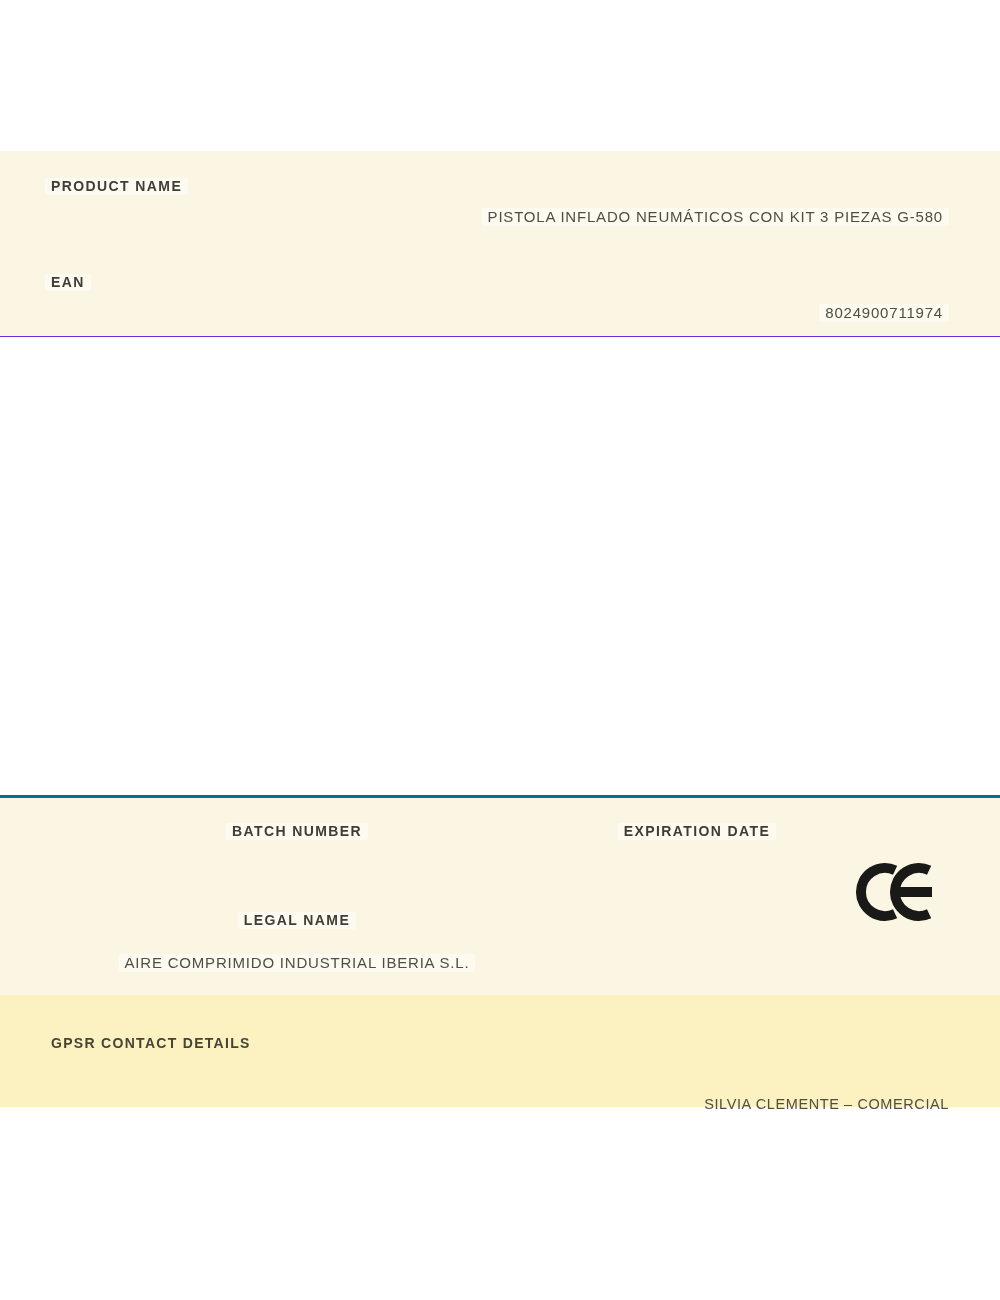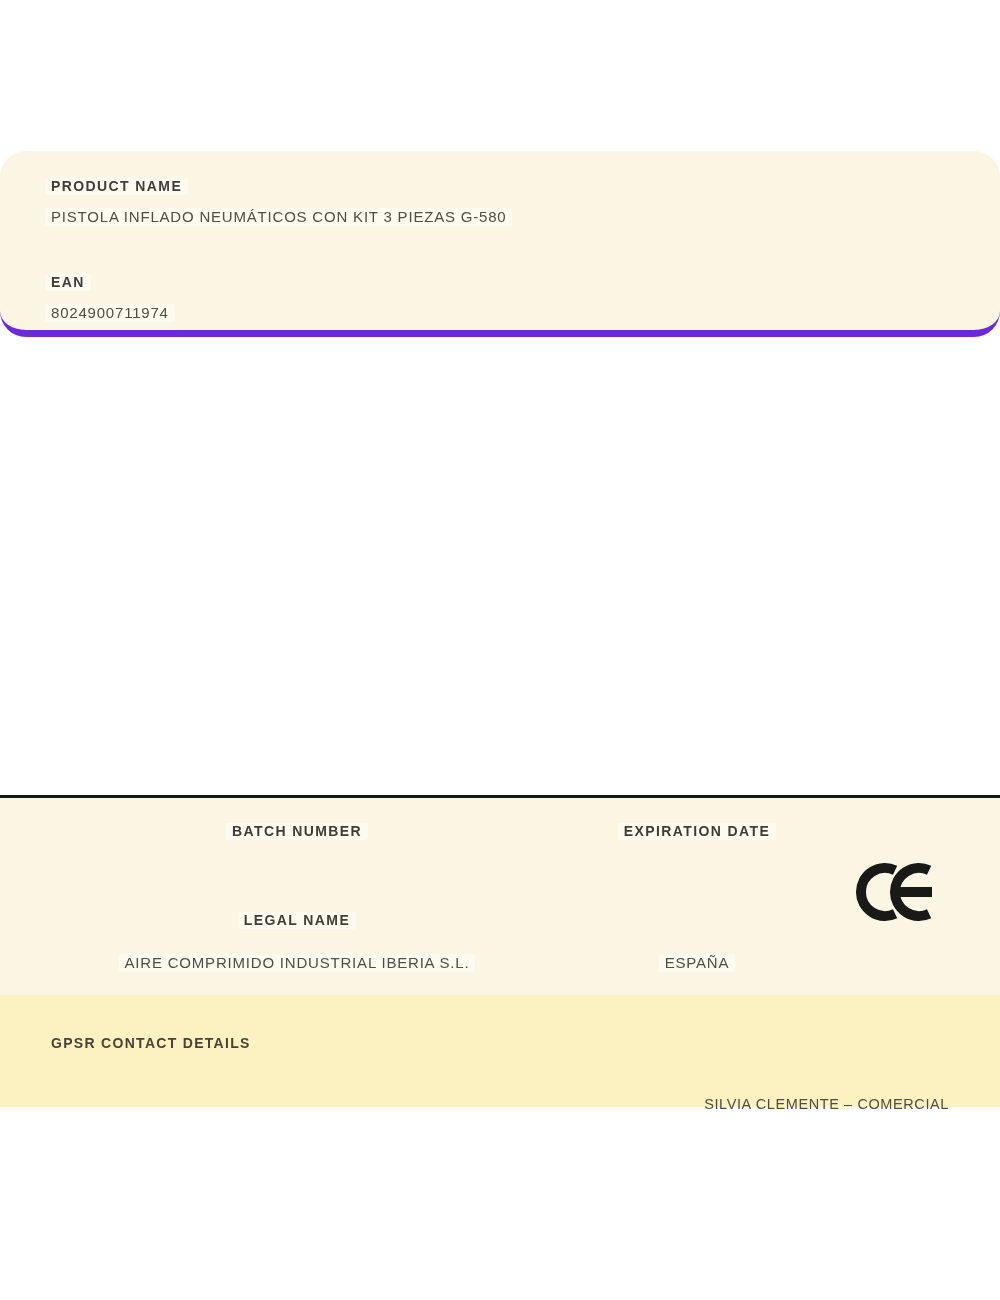--- a/index.html
+++ b/index.html
@@ -11,55 +11,55 @@
     overflow: hidden;
     font-family: "Liberation Sans", "DejaVu Sans", sans-serif;
   }
   .band { position: absolute; left: 0; right: 0; box-sizing: border-box; }
 
   
   .band-top {
     top: 151px;
     height: 186px;
     background: #fbf6e3;
-    border-bottom: 7px solid #6d28d9;
+    border-bottom: 1px solid #6d28d9;
     padding: 27px 51px 0 51px;
-    border-radius: 26px;
   }
   .field + .field { margin-top: 48px; }
 
   .label {
     font-size: 14px;
     font-weight: 700;
     letter-spacing: 1.4px;
     color: #3f3d36;
     line-height: 15px;
   }
   .value {
     font-size: 15px;
     font-weight: 400;
     letter-spacing: 0.8px;
     color: #504d44;
     line-height: 16px;
     margin-top: 13px;
+    text-align: right;
   }
   .hl {
     display: inline-block;
     background: rgba(255, 255, 255, 0.45);
     border-radius: 2px;
     padding: 1px 6px;
     margin-left: -6px;
   }
 
   
   .band-mid {
     top: 795px;
     height: 235px;
     background: #fbf6e3;
-    border-top: 3px solid #0f172a;
+    border-top: 3px solid #0369a1;
     border-bottom: 3px solid #a89f91;
   }
   .band-mid .cell { position: absolute; text-align: center; }
   .col-left  { left: 0;   width: 600px; }
   .col-right { left: 500px; width: 400px; }
   .row-1 { top: 25px; }
   .row-2 { top: 114px; }
   .row-3 { top: 144px; }
   .band-mid .value { margin-top: 12px; }
 
@@ -132,23 +132,20 @@
       <span class="hl">LEGAL NAME</span>
     </div>
 
     <div class="cell col-right row-1 label">
       <span class="hl">EXPIRATION DATE</span>
     </div>
 
     <div class="cell col-left row-3 value">
       <span class="hl">AIRE COMPRIMIDO INDUSTRIAL IBERIA S.L.</span>
     </div>
-    <div class="cell col-right row-3 value">
-      <span class="hl">ESPAÑA</span>
-    </div>
 
     <div class="ce-wrap">
       <svg viewBox="0 0 88 62" aria-hidden="true">
         <g fill="none" stroke="#191917" stroke-width="10">
           <path d="M 40.1 9.25 A 24 24 0 1 0 40.1 52.75"></path>
           <path d="M 74.1 9.25 A 24 24 0 1 0 74.1 52.75"></path>
           <path d="M 45 31 H 77"></path>
         </g>
       </svg>
     </div>

